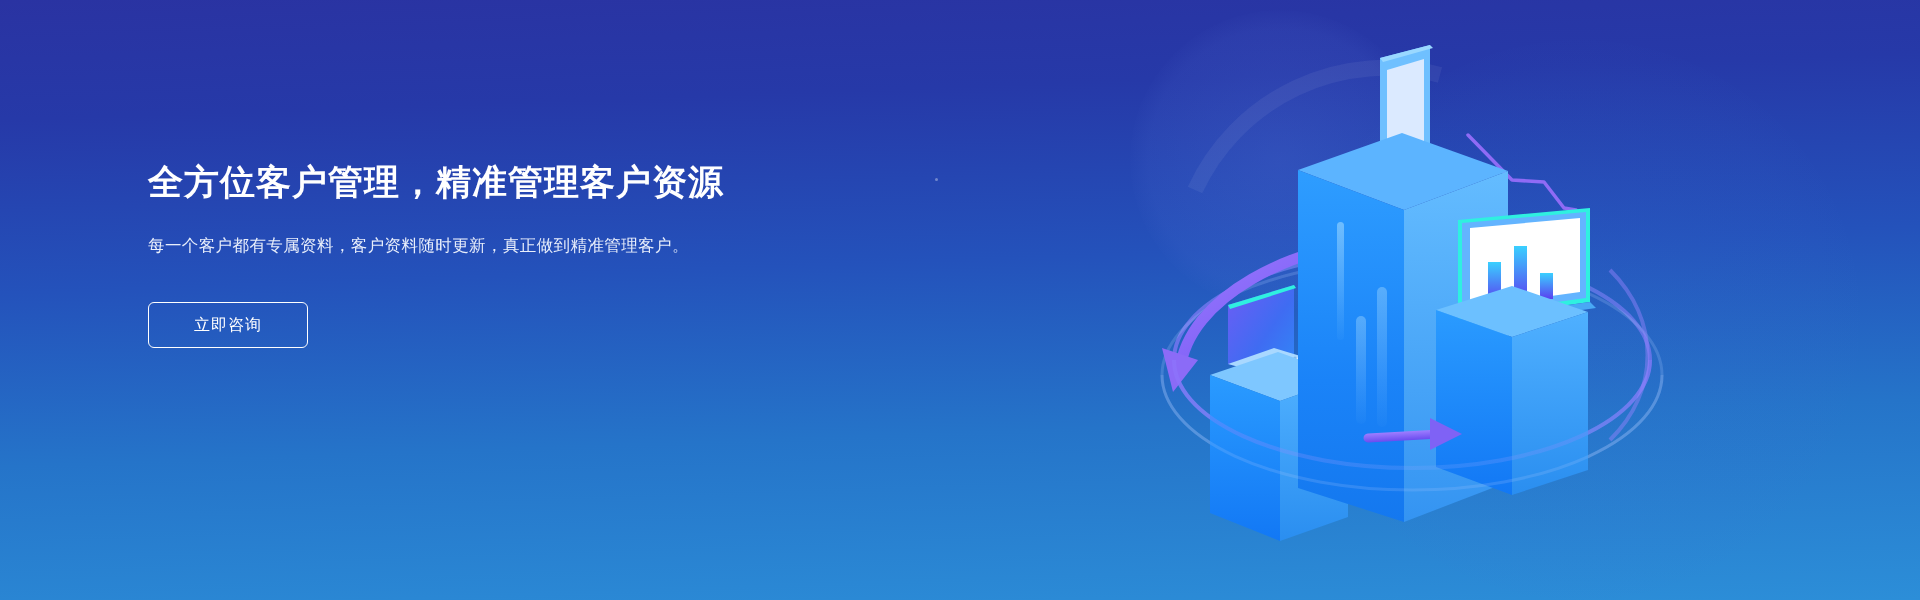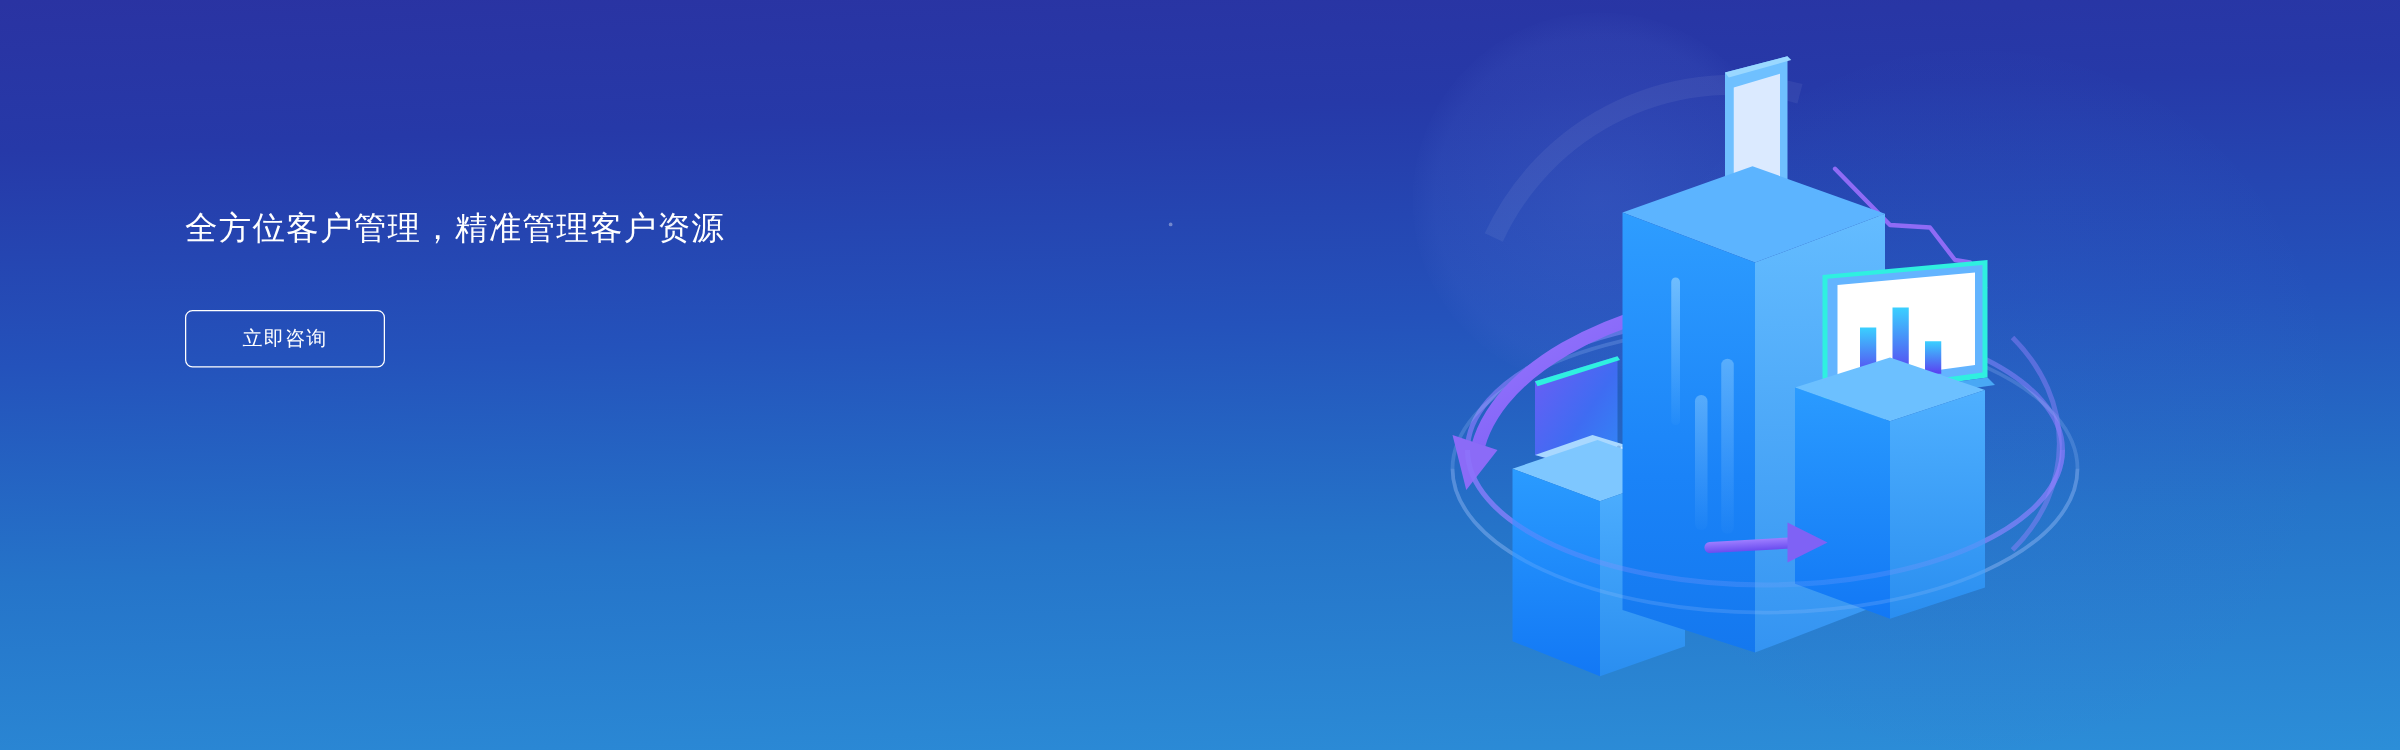--- a/index.html
+++ b/index.html
@@ -40,23 +40,23 @@
   }
   
   #text-block {
     position: absolute;
     left: 148px;
     top: 160px;
     width: 620px;
   }
   #headline {
     margin: 0;
-    font-size: 26px;
+    font-size: 35px;
     line-height: 44px;
-    font-weight: normal;
+    font-weight: bold;
     color: #ffffff;
     letter-spacing: 1px;
     white-space: nowrap;
   }
   #subheadline {
     margin: 28px 0 0 0;
     font-size: 16.5px;
     line-height: 26px;
     color: #e8eefb;
     width: 600px;
@@ -94,20 +94,21 @@
 <body>
 
 <div id="banner">
 
   <div class="bg-blob" id="blob-a"></div>
   <div class="bg-blob" id="blob-b"></div>
   <div class="bg-dot" style="left:935px; top:178px;"></div>
 
   <div id="text-block">
     <h1 id="headline">全方位客户管理，精准管理客户资源</h1>
+    <p id="subheadline">每一个客户都有专属资料，客户资料随时更新，真正做到精准管理客户。</p>
     <button id="cta-button">立即咨询</button>
   </div>
 
   <div id="illustration">
     <svg width="540" height="540" viewBox="0 0 540 540" xmlns="http://www.w3.org/2000/svg">
       <defs>
         <linearGradient id="gBlueFace" x1="0" y1="0" x2="0" y2="1">
           <stop offset="0%" stop-color="#2a9bff"></stop>
           <stop offset="100%" stop-color="#1278f5"></stop>
         </linearGradient>

